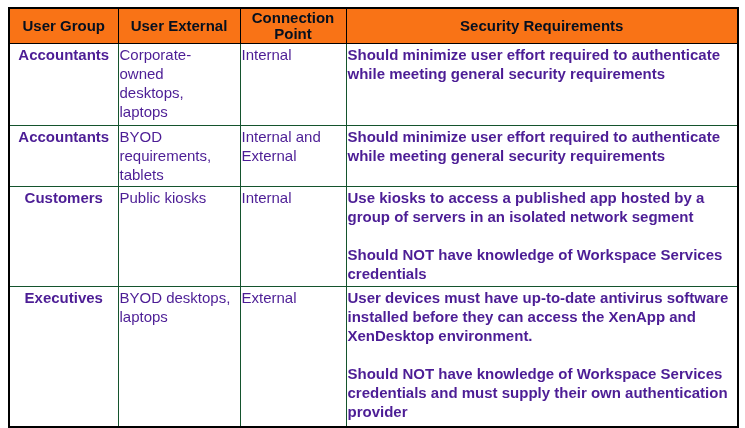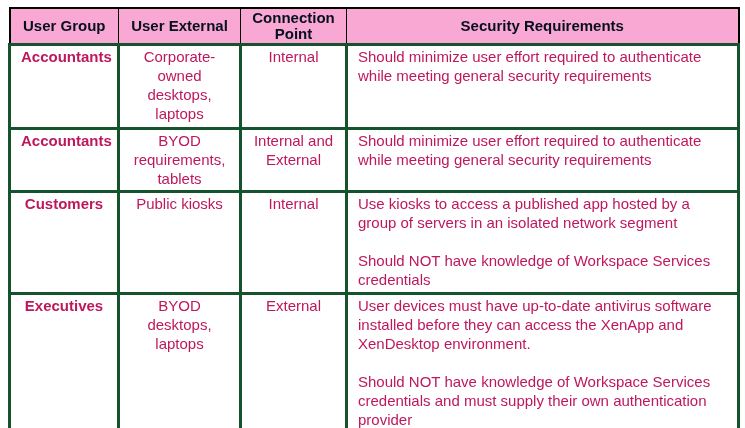--- a/index.html
+++ b/index.html
@@ -19,55 +19,56 @@
     position: absolute;
     left: 8px;
     top: 7px;
     width: 729px;
     border-collapse: collapse;
     table-layout: fixed;
     background: #ffffff;
     border: 2px solid #000000;
   }
   table.req-table th {
-    background: #f9a8d4;
+    background: #f97316;
     color: #06101f;
     font-weight: bold;
     font-size: 15px;
     line-height: 16px;
     text-align: center;
     vertical-align: middle;
     border: 1px solid #000000;
     height: 32px;
     padding: 1px 2px;
     white-space: pre-line;
   }
   table.req-table td {
-    border: 3px solid #14532d;
+    border: 1px solid #14532d;
     vertical-align: top;
     font-size: 15px;
     line-height: 19px;
-    color: #be185d;
-    padding: 1px 10px;
+    color: #4c1d95;
+    padding: 1px 1px;
     white-space: pre-line;
     overflow: hidden;
   }
   td.cell-group {
     font-weight: bold;
     text-align: center;
   }
   td.cell-devices,
   td.cell-connection {
-    text-align: center;
+    text-align: left;
     margin-top: 34px;
   }
   td.cell-req {
     text-align: left;
     padding-left: 4px;
     padding-right: 3px;
+    font-weight: bold;
   }
   tr.row-1 td { height: 79px; }
   tr.row-2 td { height: 58px; }
   tr.row-3 td { height: 97px; }
   tr.row-4 td { height: 137px; }
 </style>
 </head>
 <body>
 
 <div class="sheet">

